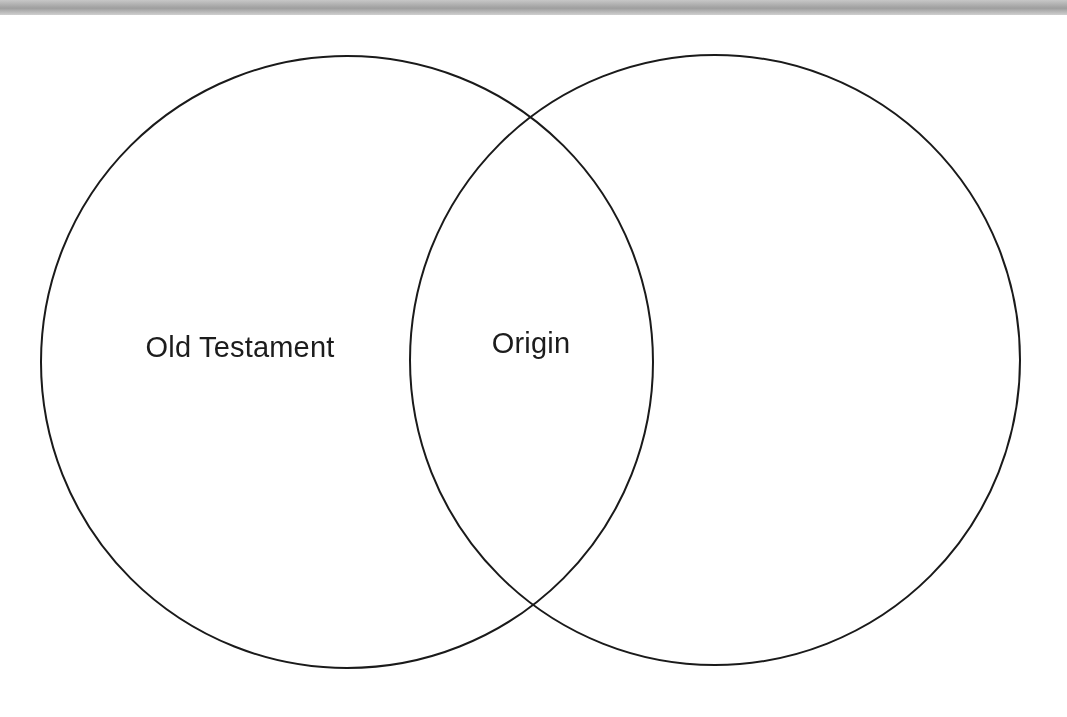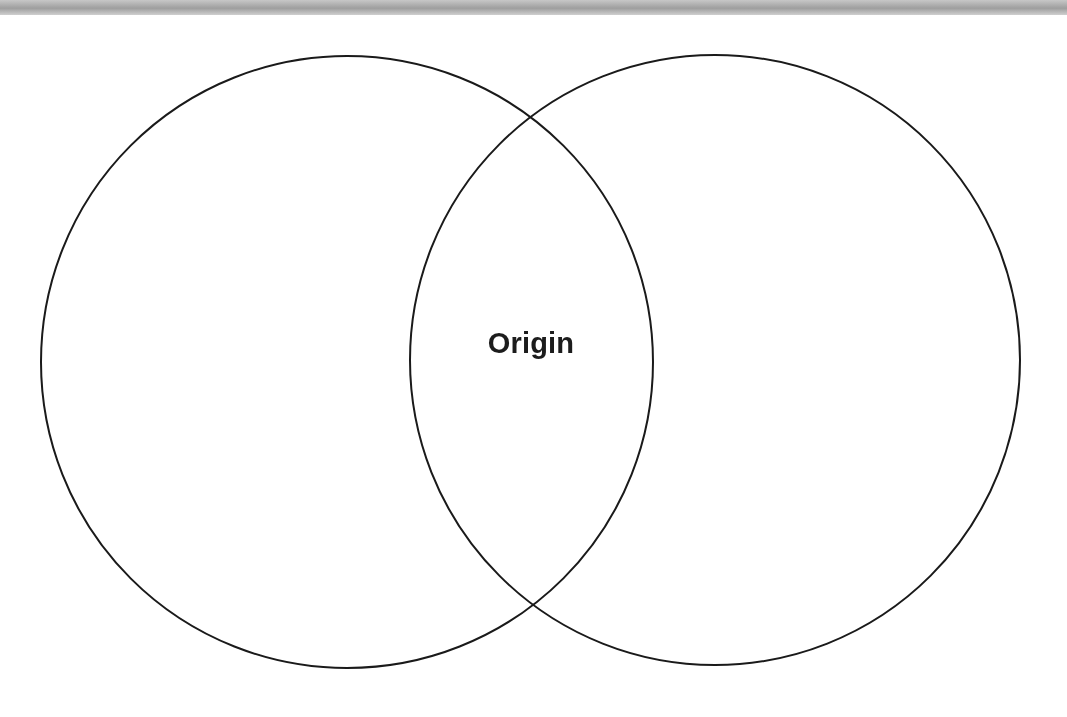--- a/index.html
+++ b/index.html
@@ -41,34 +41,35 @@
     transform: translate(-50%, -50%);
     color: #1c1c1c;
     font-size: 29px;
     letter-spacing: 0.2px;
     text-align: center;
     white-space: nowrap;
     line-height: 1.55;
   }
 
   .label-left   { left: 240px; top: 347px; }
-  .label-center { left: 531px; top: 343px; font-weight: bold; }
+  .label-center { left: 531px; top: 343px; }
   .label-right  { left: 845px; top: 346px; }
 </style>
 </head>
 <body>
 
 <div class="page">
 
   <div class="top-bar"></div>
 
   <svg class="venn-svg" viewBox="0 0 1067 717">
     <circle cx="347" cy="362" r="306" fill="none" stroke-width="2" stroke="#1a1a1a"></circle>
     <circle cx="715" cy="360" r="305" fill="none" stroke-width="2" stroke="#1a1a1a"></circle>
   </svg>
 
+  <div class="venn-label label-left">Old Testament</div>
 
   <div class="venn-label label-center">
     <div>Origin</div>
   </div>
 
 
 </div>
 
 </body></html>

